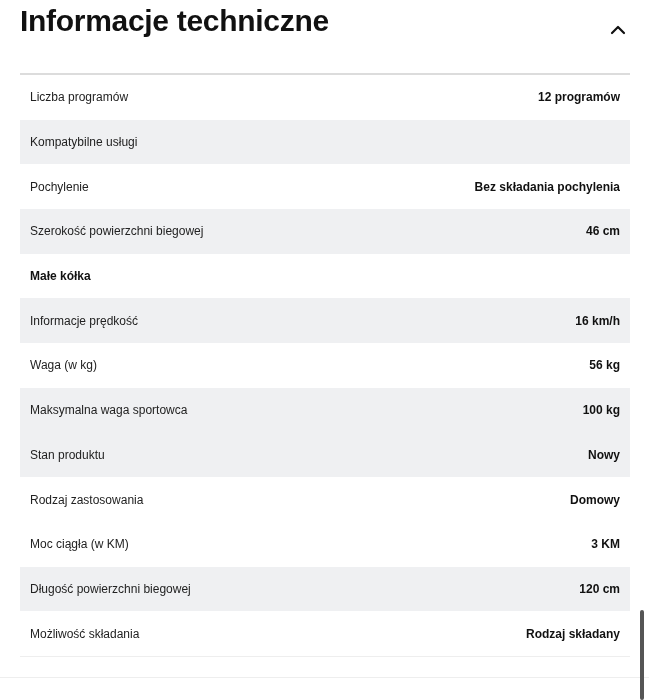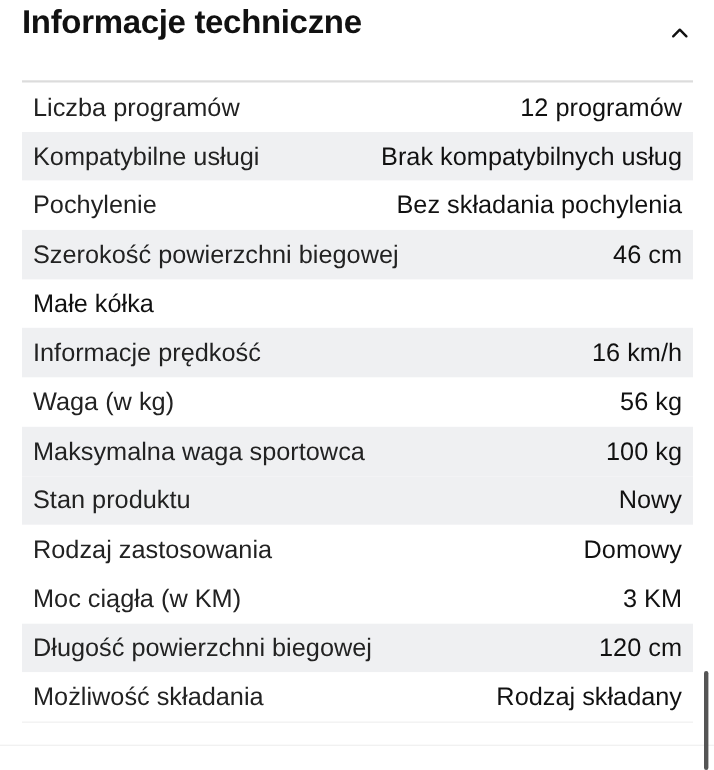--- a/index.html
+++ b/index.html
@@ -19,25 +19,25 @@
       position: absolute; left: 606px; top: 18px; width: 24px; height: 24px; cursor: pointer;
     }
     .divider-top {
       position: absolute; left: 20px; top: 73px; width: 610px; height: 2px; background: #dcdcdc;
     }
     .table {
       position: absolute; left: 20px; top: 75px; width: 610px;
     }
     .row {
       height: 44.7px; display: flex; align-items: center; justify-content: space-between;
-      padding: 0 10px; box-sizing: border-box; font-size: 23px;
+      padding: 0 10px; box-sizing: border-box; font-size: 12px;
     }
     .row.alt { background: #eff0f2; gap: 42px; }
     .label { color: #222; }
-    .value { font-weight: normal; color: #111; }
+    .value { font-weight: bold; color: #111; }
     .divider-bottom {
       position: absolute; left: 20px; top: 656px; width: 610px; height: 1px; background: #eeeeee;
     }
     .divider-page {
       position: absolute; left: 0; top: 677px; width: 649px; height: 1px; background: #eeeeee;
     }
     .scrollbar {
       position: absolute; left: 640px; top: 610px; width: 4px; height: 90px;
       background: #555; border-radius: 2px;
     }
@@ -55,21 +55,20 @@
 </div>
 <div class="divider-top"></div>
 
 <div class="table">
   <div class="row">
       <span class="label">Liczba programów</span>
       <span class="value">12 programów</span>
     </div>
   <div class="row alt">
       <span class="label">Kompatybilne usługi</span>
-      <span class="value">Brak kompatybilnych usług</span>
     </div>
   <div class="row">
       <span class="label">Pochylenie</span>
       <span class="value">Bez składania pochylenia</span>
     </div>
   <div class="row alt">
       <span class="label">Szerokość powierzchni biegowej</span>
       <span class="value">46 cm</span>
     </div>
   <div class="row">

